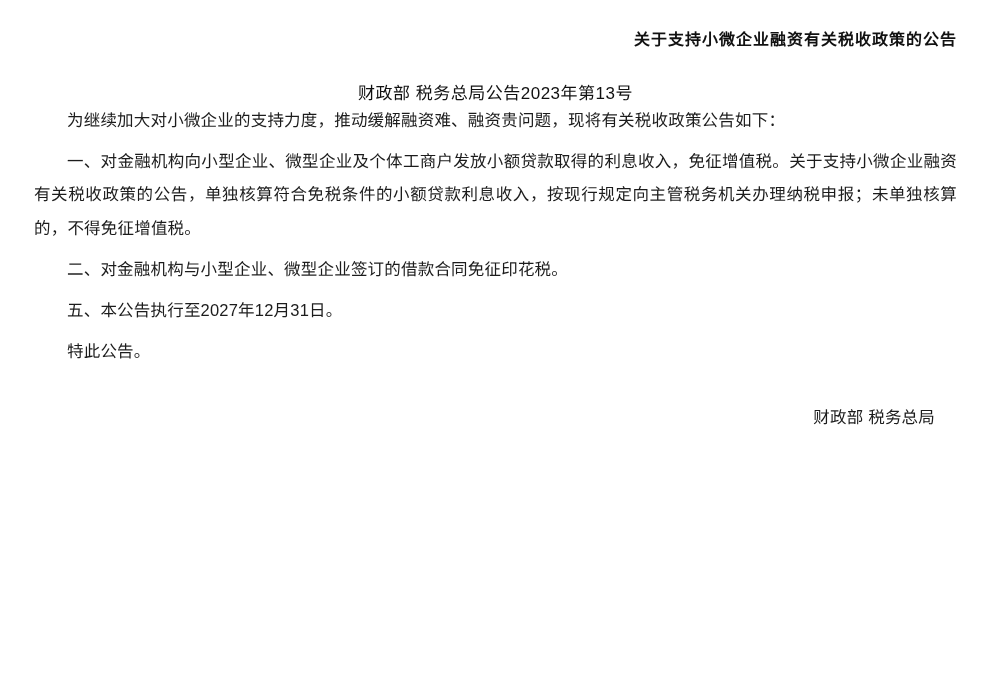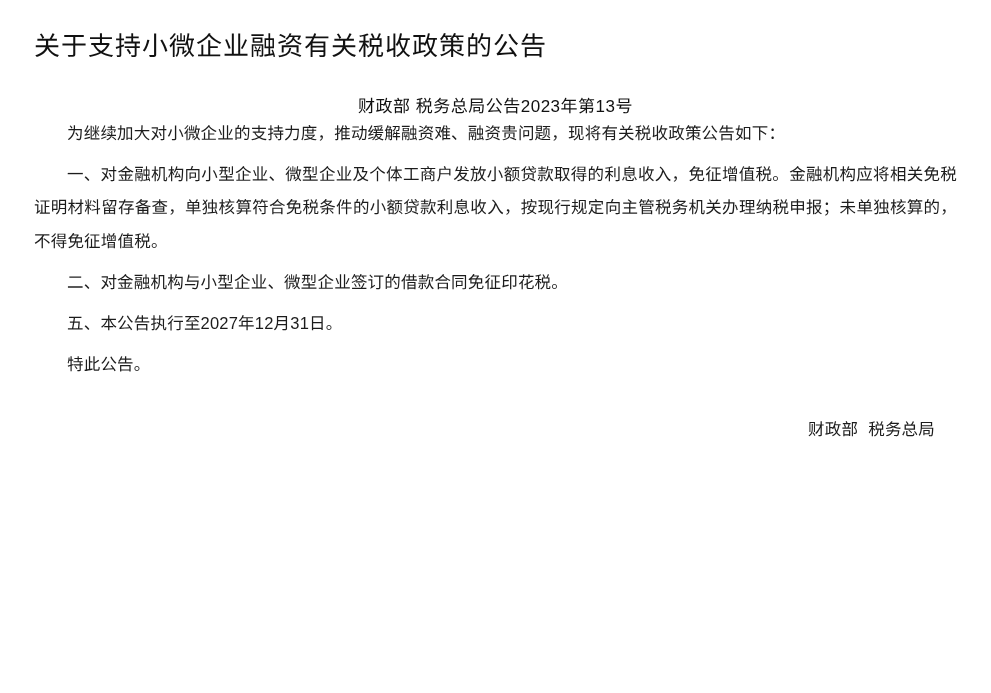--- a/index.html
+++ b/index.html
@@ -16,23 +16,23 @@
   }
   .page {
     box-sizing: border-box;
     width: 991px;
     height: 693px;
     padding: 22px 34px 10px 34px;
     display: flex;
     flex-direction: column;
   }
   .doc-title {
-    text-align: left;
-    font-size: 26px;
-    font-weight: normal;
+    text-align: right;
+    font-size: 16px;
+    font-weight: bold;
     letter-spacing: 1px;
     color: #111111;
     margin: 8px 0 0 0;
     line-height: 1.3;
   }
   .doc-subtitle {
     text-align: center;
     font-size: 17px;
     font-weight: normal;
     color: #111111;
@@ -53,21 +53,20 @@
   .para.indent {
     text-indent: 2em;
   }
   .para.formula {
     text-indent: 2em;
   }
   .signature {
     margin-top: 26px;
     text-align: right;
     padding-right: 22px;
-    font-family: Liberation Mono, monospace;
   }
   .sign-line {
     font-size: 16.5px;
     line-height: 2.0;
     color: #1c1c1c;
     letter-spacing: 0.2px;
   }
   .spacer {
     flex: 1 1 auto;
   }
@@ -76,21 +75,21 @@
 <body>
 
 <div class="page">
 
   <h1 class="doc-title">关于支持小微企业融资有关税收政策的公告</h1>
 
   <h2 class="doc-subtitle">财政部 税务总局公告2023年第13号</h2>
 
   <div class="body-text">
     <p class="para indent">为继续加大对小微企业的支持力度，推动缓解融资难、融资贵问题，现将有关税收政策公告如下：</p>
-    <p class="para indent">一、对金融机构向小型企业、微型企业及个体工商户发放小额贷款取得的利息收入，免征增值税。金融机构应将相关免税证明材料留存备查，单独核算符合免税条件的小额贷款利息收入，按现行规定向主管税务机关办理纳税申报；未单独核算的，不得免征增值税。</p>
+    <p class="para indent">一、对金融机构向小型企业、微型企业及个体工商户发放小额贷款取得的利息收入，免征增值税。关于支持小微企业融资有关税收政策的公告，单独核算符合免税条件的小额贷款利息收入，按现行规定向主管税务机关办理纳税申报；未单独核算的，不得免征增值税。</p>
     <p class="para indent">二、对金融机构与小型企业、微型企业签订的借款合同免征印花税。</p>
     <p class="para indent">五、本公告执行至2027年12月31日。</p>
     <p class="para indent">特此公告。</p>
   </div>
 
   <div class="signature">
     <div class="sign-line">财政部 税务总局</div>
 
   </div>
 

